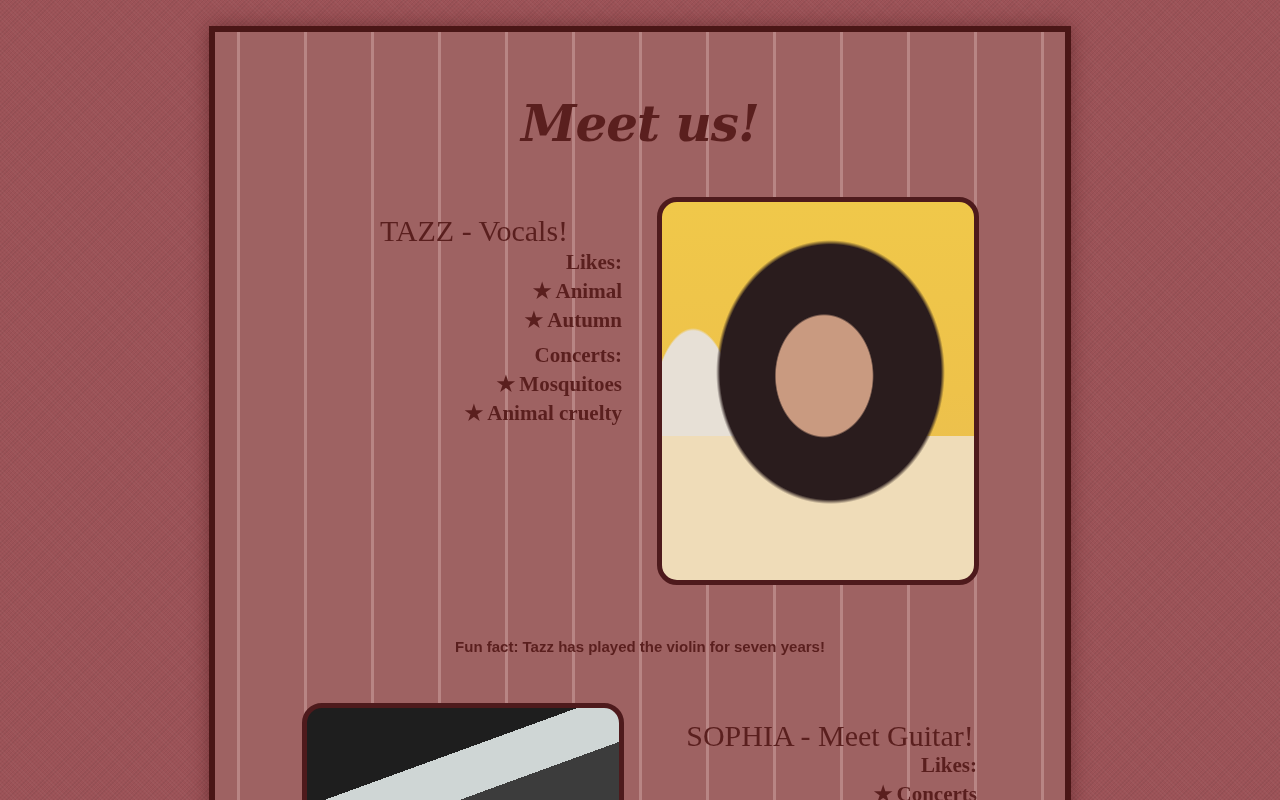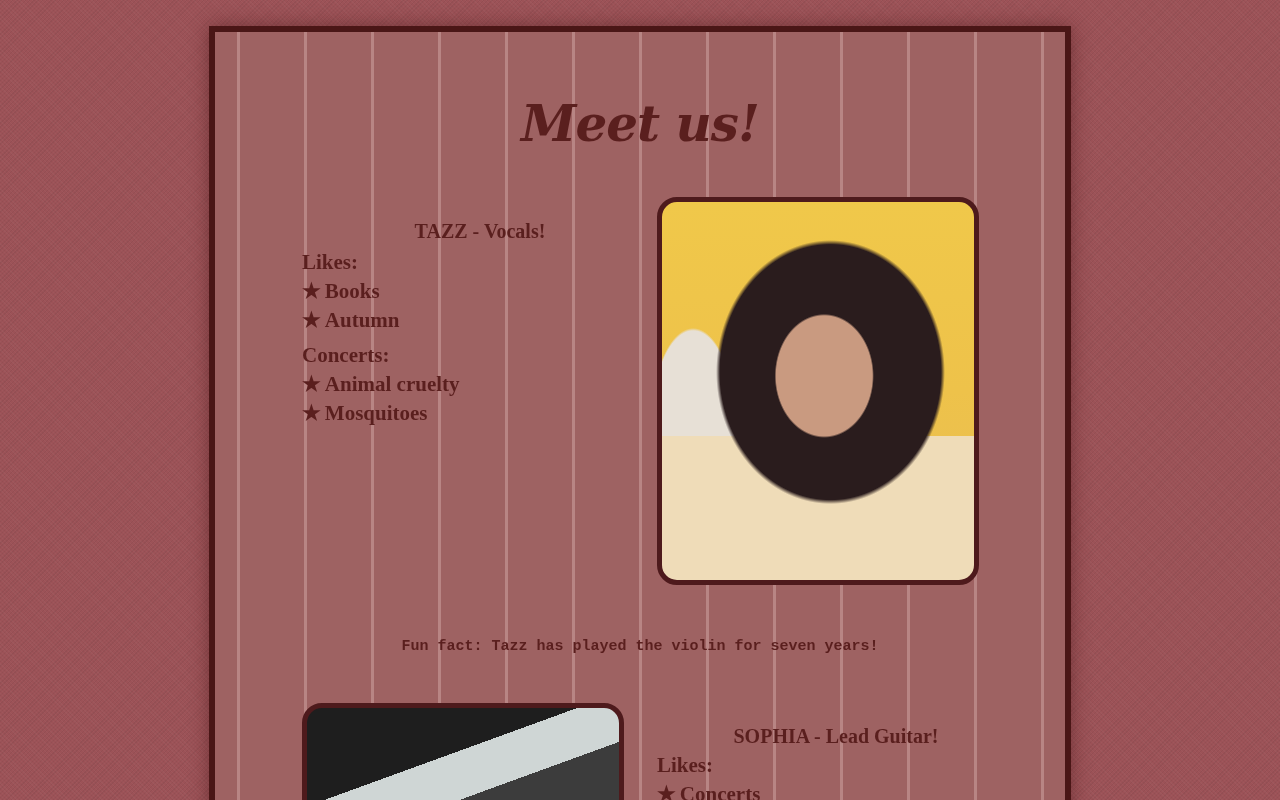--- a/index.html
+++ b/index.html
@@ -33,37 +33,37 @@
     font-family: "DejaVu Serif", serif;
     font-style: italic; font-weight: bold;
     font-size: 50px;
     color: #5a1f1e;
     margin: 0;
     letter-spacing: -1px;
   }
   .member-heading {
     position: absolute;
     font-family: "Liberation Serif", serif;
-    font-weight: bold;
-    font-size: 20px;
+    font-weight: normal;
+    font-size: 30px;
     color: #5a1f1e;
     text-align: center;
     width: 320px;
-    margin: 18px;
+    margin: 12px;
   }
   .info {
     position: absolute;
     font-family: "Liberation Serif", serif;
     font-weight: bold;
     font-size: 21px;
     line-height: 29px;
     color: #5a1f1e;
     width: 320px;
   }
-  .info .group { margin-bottom: 6px; }
+  .info .group { margin-bottom: 6px; text-align: right; }
   .info .item .star { margin-right: 4px; }
   .photo {
     position: absolute;
     width: 312px; height: 378px;
     border: 5px solid #4e1a1c;
     border-radius: 20px;
     overflow: hidden;
     box-sizing: content-box;
   }
   .photo-tazz {
@@ -76,56 +76,56 @@
   }
   .photo-sophia {
     background:
       radial-gradient(ellipse 90px 70px at 48% 40%, #3a2422 0 80%, transparent 82%),
       linear-gradient(160deg, #1e1e1e 0 20%, #cfd6d5 20% 30%, #3c3c3c 30% 70%, #d9dedd 70% 100%);
   }
   .funfact {
     position: absolute;
     left: 0; right: 0; top: 606px;
     text-align: center;
-    font-family: Liberation Mono, monospace;
+    font-family: Liberation Sans, sans-serif;
     font-weight: bold;
     font-size: 15px;
     color: #5a1f1e;
     margin: 0;
   }
 </style>
 </head>
 <body>
 
 <div class="frame">
 
   <h1 class="title">Meet us!</h1>
 
   <h2 class="member-heading" style="left:87px; top:170px;">TAZZ - Vocals!</h2>
 
   <div class="info" style="left:87px; top:216px;">
     <div class="group">
       <div>Likes:</div>
-      <div class="item"><span class="star">★</span><span>Books</span></div>
+      <div class="item"><span class="star">★</span><span>Animal</span></div>
       <div class="item"><span class="star">★</span><span>Autumn</span></div>
     </div>
     <div class="group">
       <div>Concerts:</div>
+      <div class="item"><span class="star">★</span><span>Mosquitoes</span></div>
       <div class="item"><span class="star">★</span><span>Animal cruelty</span></div>
-      <div class="item"><span class="star">★</span><span>Mosquitoes</span></div>
     </div>
   </div>
 
   <div class="photo photo-tazz" style="left:442px; top:165px;" title="Photo of Tazz"></div>
 
   <p class="funfact">Fun fact: Tazz has played the violin for seven years!</p>
 
   <div class="photo photo-sophia" style="left:87px; top:671px;" title="Photo of Sophia"></div>
 
-  <h2 class="member-heading" style="left:443px; top:675px;">SOPHIA - Lead Guitar!</h2>
+  <h2 class="member-heading" style="left:443px; top:675px;">SOPHIA - Meet Guitar!</h2>
 
   <div class="info" style="left:442px; top:719px;">
     <div class="group">
       <div>Likes:</div>
       <div class="item"><span class="star">★</span><span>Concerts</span></div>
     </div>
   </div>
 
 </div>
 

